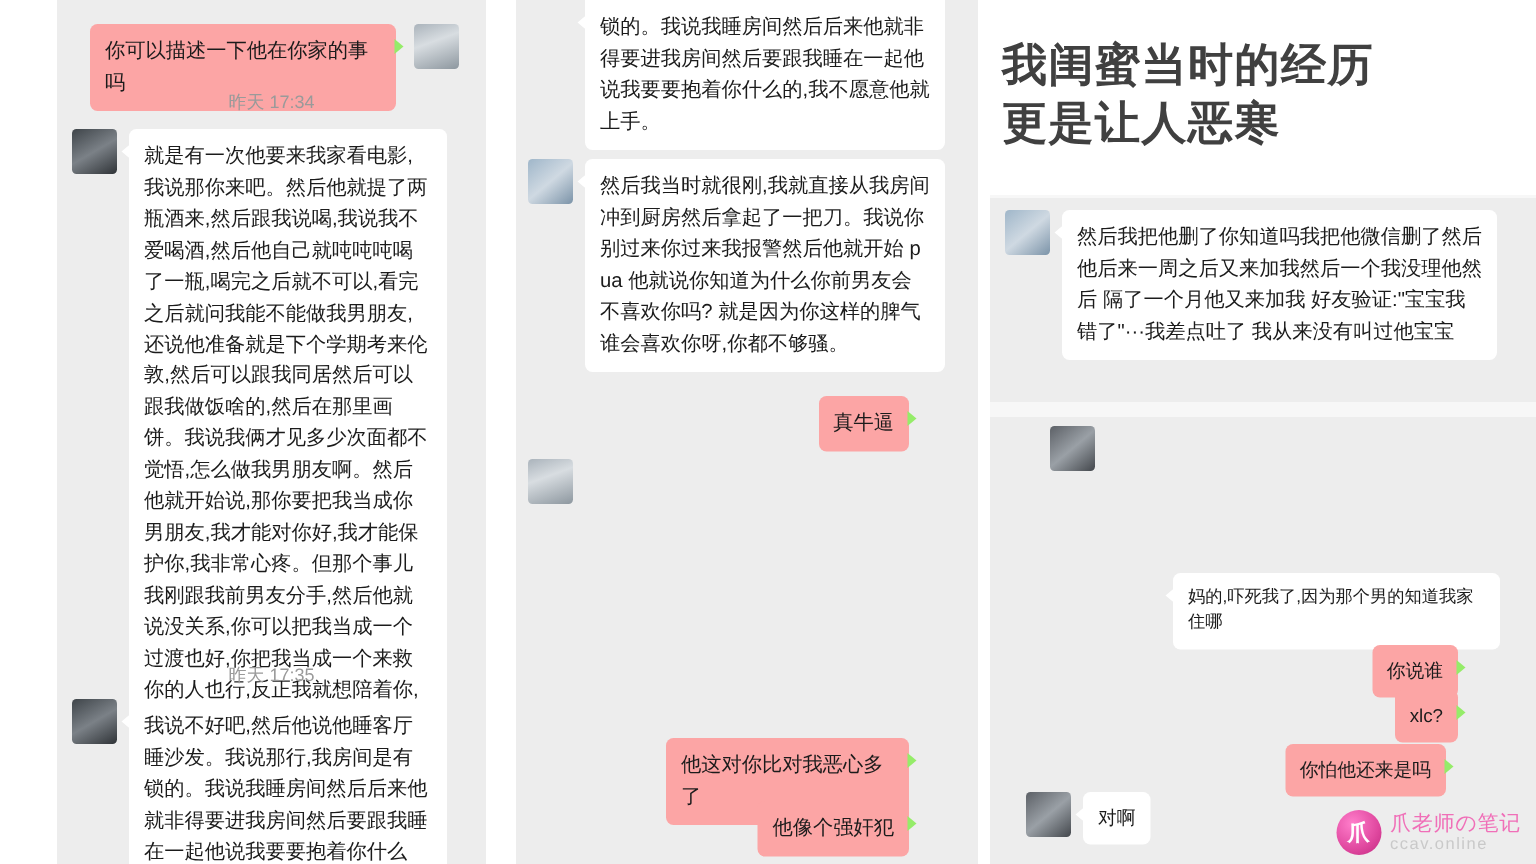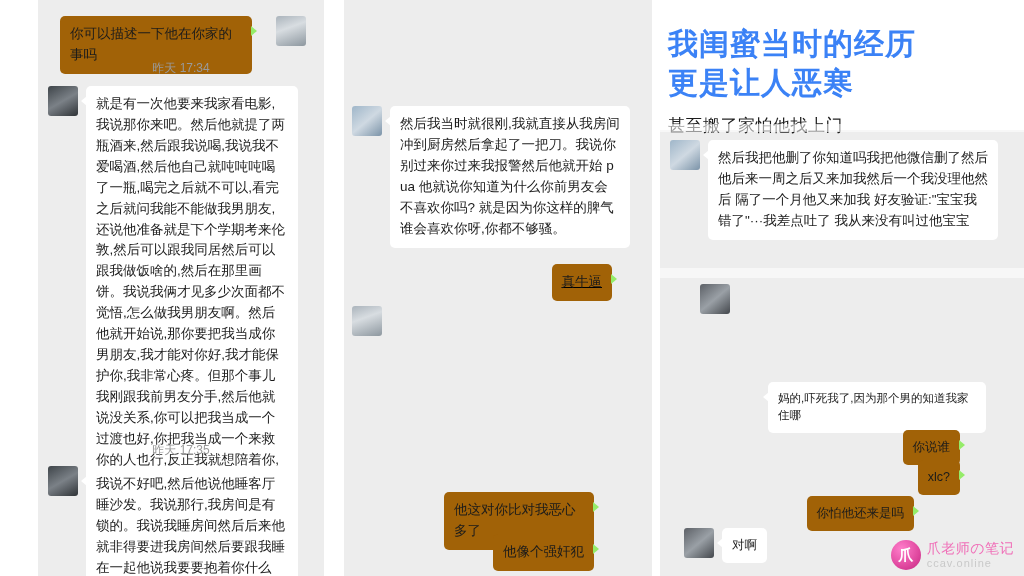--- a/index.html
+++ b/index.html
@@ -63,21 +63,21 @@
     position: relative;
     border-radius: 5px;
     padding: 8px 10px;
     font-size: 13.5px;
     line-height: 1.55;
     color: #1b1b1b;
     word-break: break-all;
     white-space: pre-wrap;
   }
   .bubble.in  { background: #ffffff; margin-left: 8px; }
-  .bubble.out { background: #a16207; margin-right: 24px; }
+  .bubble.out { background: #fca5a5; margin-right: 12px; }
 
   .bubble.in::before {
     content: "";
     position: absolute;
     left: -5px; top: 10px;
     width: 0; height: 0;
     border-top: 5px solid transparent;
     border-bottom: 5px solid transparent;
     border-right: 6px solid #ffffff;
   }
@@ -102,21 +102,21 @@
   
   .headline {
     position: absolute;
     left: 668px; top: 24px;
     width: 350px;
   }
   .headline .big {
     font-size: 30px;
     font-weight: bold;
     line-height: 1.3;
-    color: #3b82f6;
+    color: #404040;
     letter-spacing: 1px;
   }
   .headline .sub {
     margin-top: 12px;
     font-size: 17px;
     color: #1d1d1d;
     letter-spacing: 0.5px;
   }
 
   
@@ -175,27 +175,31 @@
     <div class="bubble in" style="width:212px;">就是有一次他要来我家看电影,我说那你来吧。然后他就提了两瓶酒来,然后跟我说喝,我说我不爱喝酒,然后他自己就吨吨吨喝了一瓶,喝完之后就不可以,看完之后就问我能不能做我男朋友,还说他准备就是下个学期考来伦敦,然后可以跟我同居然后可以跟我做饭啥的,然后在那里画饼。我说我俩才见多少次面都不觉悟,怎么做我男朋友啊。然后他就开始说,那你要把我当成你男朋友,我才能对你好,我才能保护你,我非常心疼。但那个事儿我刚跟我前男友分手,然后他就说没关系,你可以把我当成一个过渡也好,你把我当成一个来救你的人也行,反正我就想陪着你,然后我今晚能不能留下来这样。</div>
   </div>
 
   <div class="timestamp" style="left:38px; top:442px; width:286px;">昨天 17:35</div>
 
   <div class="row left" style="left:48px; top:466px; width:268px;">
     <div class="avatar dark"></div>
     <div class="bubble in" style="width:212px;">我说不好吧,然后他说他睡客厅睡沙发。我说那行,我房间是有锁的。我说我睡房间然后后来他就非得要进我房间然后要跟我睡在一起他说我要要抱着你什么的,</div>
   </div>
 
+  <div class="row left" style="left:352px; top:0px; width:296px;">
+    <div class="avatar blue" style="visibility:hidden;"></div>
+    <div class="bubble in clipped-top" style="width:240px;">锁的。我说我睡房间然后后来他就非得要进我房间然后要跟我睡在一起他说我要要抱着你什么的,我不愿意他就上手。</div>
+  </div>
 
   <div class="row left" style="left:352px; top:106px; width:296px;">
     <div class="avatar blue"></div>
     <div class="bubble in" style="width:240px;">然后我当时就很刚,我就直接从我房间冲到厨房然后拿起了一把刀。我说你别过来你过来我报警然后他就开始 pua 他就说你知道为什么你前男友会不喜欢你吗? 就是因为你这样的脾气谁会喜欢你呀,你都不够骚。</div>
   </div>
 
-  <div class="row right" style="left:508px; top:264px; width:158px;text-decoration:underline;">
+  <div class="row right" style="left:490px; top:264px; width:158px;">
     <div class="avatar gray" style="visibility:hidden;"></div>
     <div class="bubble out">真牛逼</div>
   </div>
 
   <div class="row left" style="left:352px; top:306px; width:296px;">
     <div class="avatar gray"></div>
   </div>
 
   <div class="row right" style="left:444px; top:492px; width:204px;">
     <div class="avatar gray" style="visibility:hidden;"></div>
@@ -203,48 +207,47 @@
   </div>
 
   <div class="row right" style="left:490px; top:534px; width:158px;">
     <div class="avatar gray" style="visibility:hidden;"></div>
     <div class="bubble out">他像个强奸犯</div>
   </div>
 
   <div class="headline">
     <div class="big">我闺蜜当时的经历</div>
     <div class="big">更是让人恶寒</div>
-    <div class="sub">甚至搬了家怕他找上门</div>
   </div>
 
   <div class="row left" style="left:670px; top:140px; width:344px;">
     <div class="avatar blue"></div>
     <div class="bubble in" style="width:290px;">然后我把他删了你知道吗我把他微信删了然后他后来一周之后又来加我然后一个我没理他然后 隔了一个月他又来加我 好友验证:"宝宝我错了"···我差点吐了 我从来没有叫过他宝宝</div>
   </div>
 
   <div class="row left" style="left:700px; top:284px; width:314px;">
     <div class="avatar m"></div>
   </div>
 
-  <div class="row left" style="left:730px; top:382px; width:284px;">
+  <div class="row left" style="left:730px; top:382px; width:284px;justify-content:center;">
     <div class="avatar m" style="visibility:hidden;"></div>
     <div class="bubble in" style="width:218px; font-size:11.5px; line-height:1.5;">妈的,吓死我了,因为那个男的知道我家住哪</div>
   </div>
 
   <div class="row right" style="left:860px; top:430px; width:154px;">
     <div class="avatar gray" style="visibility:hidden;"></div>
     <div class="bubble out" style="font-size:12.5px;">你说谁</div>
   </div>
 
   <div class="row right" style="left:860px; top:460px; width:154px;">
     <div class="avatar gray" style="visibility:hidden;"></div>
     <div class="bubble out" style="font-size:12.5px;">xlc?</div>
   </div>
 
-  <div class="row right" style="left:774px; top:496px; width:194px;">
+  <div class="row right" style="left:812px; top:496px; width:194px;">
     <div class="avatar gray" style="visibility:hidden;"></div>
     <div class="bubble out" style="font-size:12.5px;">你怕他还来是吗</div>
   </div>
 
   <div class="row left" style="left:684px; top:528px; width:314px;">
     <div class="avatar m"></div>
     <div class="bubble in" style="font-size:12.5px;">对啊</div>
   </div>
 
   <div class="streak" style="left:660px; top:268px; width:364px; height:10px;"></div>

